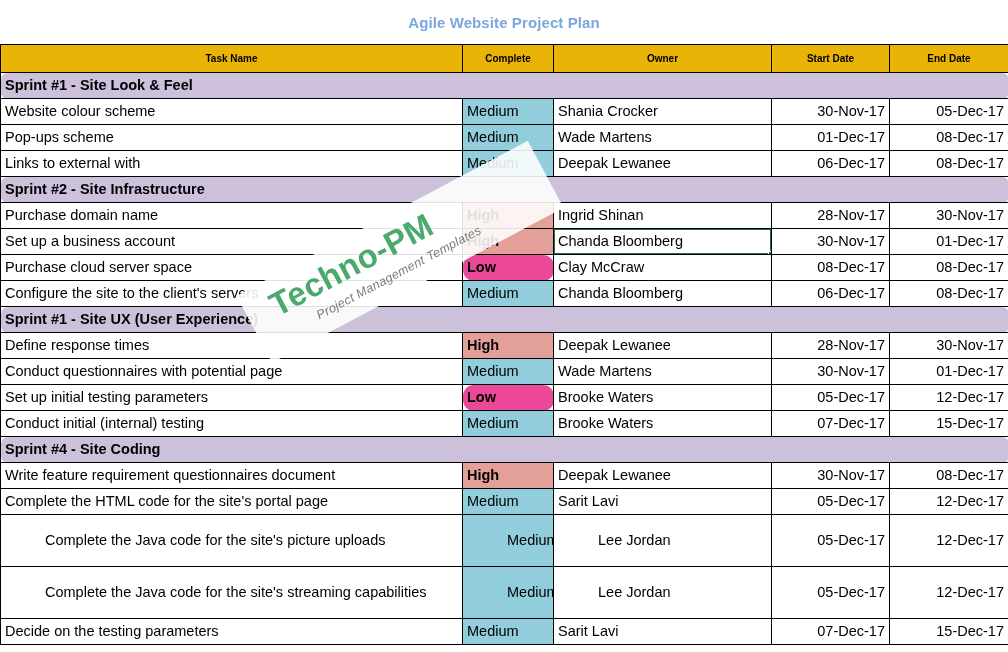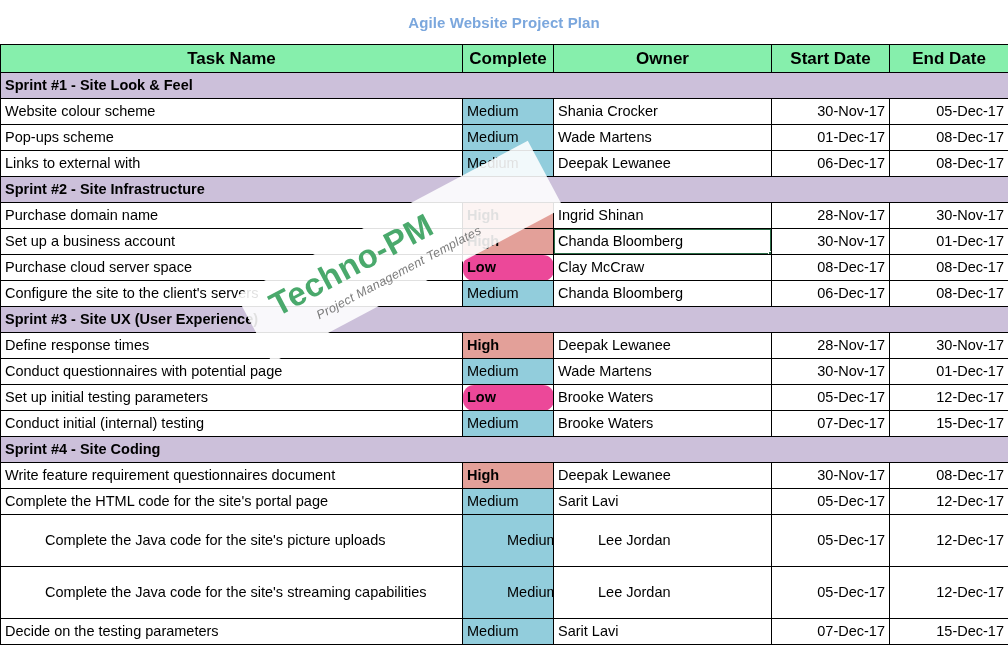--- a/index.html
+++ b/index.html
@@ -52,36 +52,37 @@
 
   
   col.c-task  { width: 462px; }
   col.c-prio  { width: 91px;  }
   col.c-owner { width: 218px; }
   col.c-start { width: 118px; }
   col.c-end   { width: 119px; }
 
   
   tr.head th {
-    background: #86efac;
+    background: #eab308;
     font-weight: bold;
     text-align: center;
     height: 27px;
-    font-size: 17px;
+    font-size: 10px;
   }
 
   
   tr.sprint td {
     background: #ccc0da;
     font-weight: bold;
     height: 25px;
     font-size: 14.5px;
     text-align: left;
     border-left-color: #000;
     border-right-color: #000;
+    border-radius: 7px;
   }
 
   
   tr.data td { height: 25px; background: #ffffff; }
   td.task   { text-align: left; }
   td.owner  { text-align: left; }
   td.date   { text-align: right; padding-right: 6px; }
   td.prio   { text-align: left; padding-left: 5px; }
 
   td.prio.high   { background: #e3a099; font-weight: bold; }
@@ -230,21 +231,21 @@
           <td class="date">08-Dec-17</td>
         </tr>
         <tr class="data">
           <td class="task">Configure the site to the client's servers</td>
           <td class="prio medium">Medium</td>
           <td class="owner">Chanda Bloomberg</td>
           <td class="date">06-Dec-17</td>
           <td class="date">08-Dec-17</td>
         </tr>
         <tr class="sprint">
-          <td colspan="5">Sprint #3 - Site UX (User Experience)</td>
+          <td colspan="5">Sprint #1 - Site UX (User Experience)</td>
         </tr>
         <tr class="data">
           <td class="task">Define response times</td>
           <td class="prio high">High</td>
           <td class="owner">Deepak Lewanee</td>
           <td class="date">28-Nov-17</td>
           <td class="date">30-Nov-17</td>
         </tr>
         <tr class="data">
           <td class="task">Conduct questionnaires with potential page</td>

